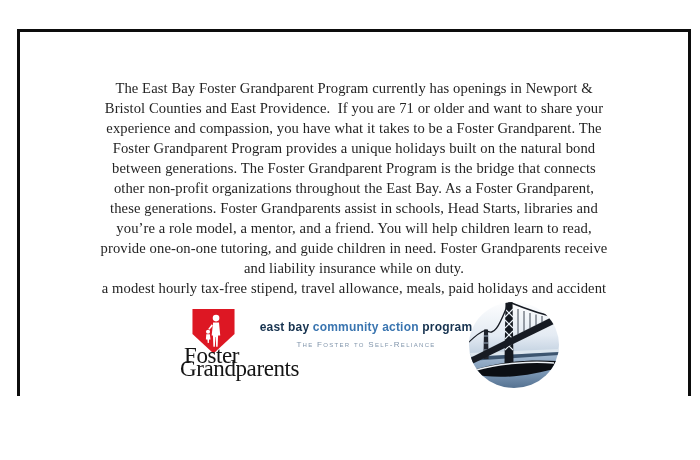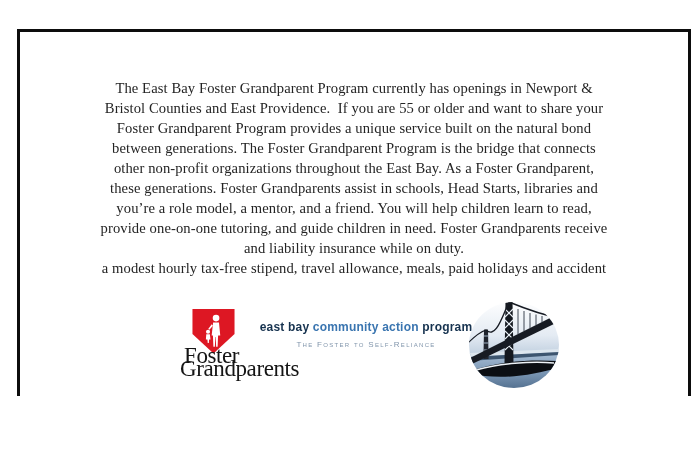--- a/index.html
+++ b/index.html
@@ -117,22 +117,23 @@
   }
 </style>
 </head>
 <body>
 
 <div class="page">
   <div class="frame">
 
     <div class="body-text">
       <div class="tline">The East Bay Foster Grandparent Program currently has openings in Newport &amp;</div>
-      <div class="tline">Bristol Counties and East Providence.  If you are 55 or older and want to share your</div>
-      <div class="tline">Foster Grandparent Program provides a unique service built on the natural bond</div>
+      <div class="tline">Bristol Counties and East Providence.  If you are 71 or older and want to share your</div>
+      <div class="tline">experience and compassion, you have what it takes to be a Foster Grandparent. The</div>
+      <div class="tline">Foster Grandparent Program provides a unique holidays built on the natural bond</div>
       <div class="tline">between generations. The Foster Grandparent Program is the bridge that connects</div>
       <div class="tline">other non-profit organizations throughout the East Bay. As a Foster Grandparent,</div>
       <div class="tline">these generations. Foster Grandparents assist in schools, Head Starts, libraries and</div>
       <div class="tline">you’re a role model, a mentor, and a friend. You will help children learn to read,</div>
       <div class="tline">provide one-on-one tutoring, and guide children in need. Foster Grandparents receive</div>
       <div class="tline">and liability insurance while on duty.</div>
       <div class="tline">a modest hourly tax-free stipend, travel allowance, meals, paid holidays and accident</div>
     </div>
 
     <div class="fg-logo">

